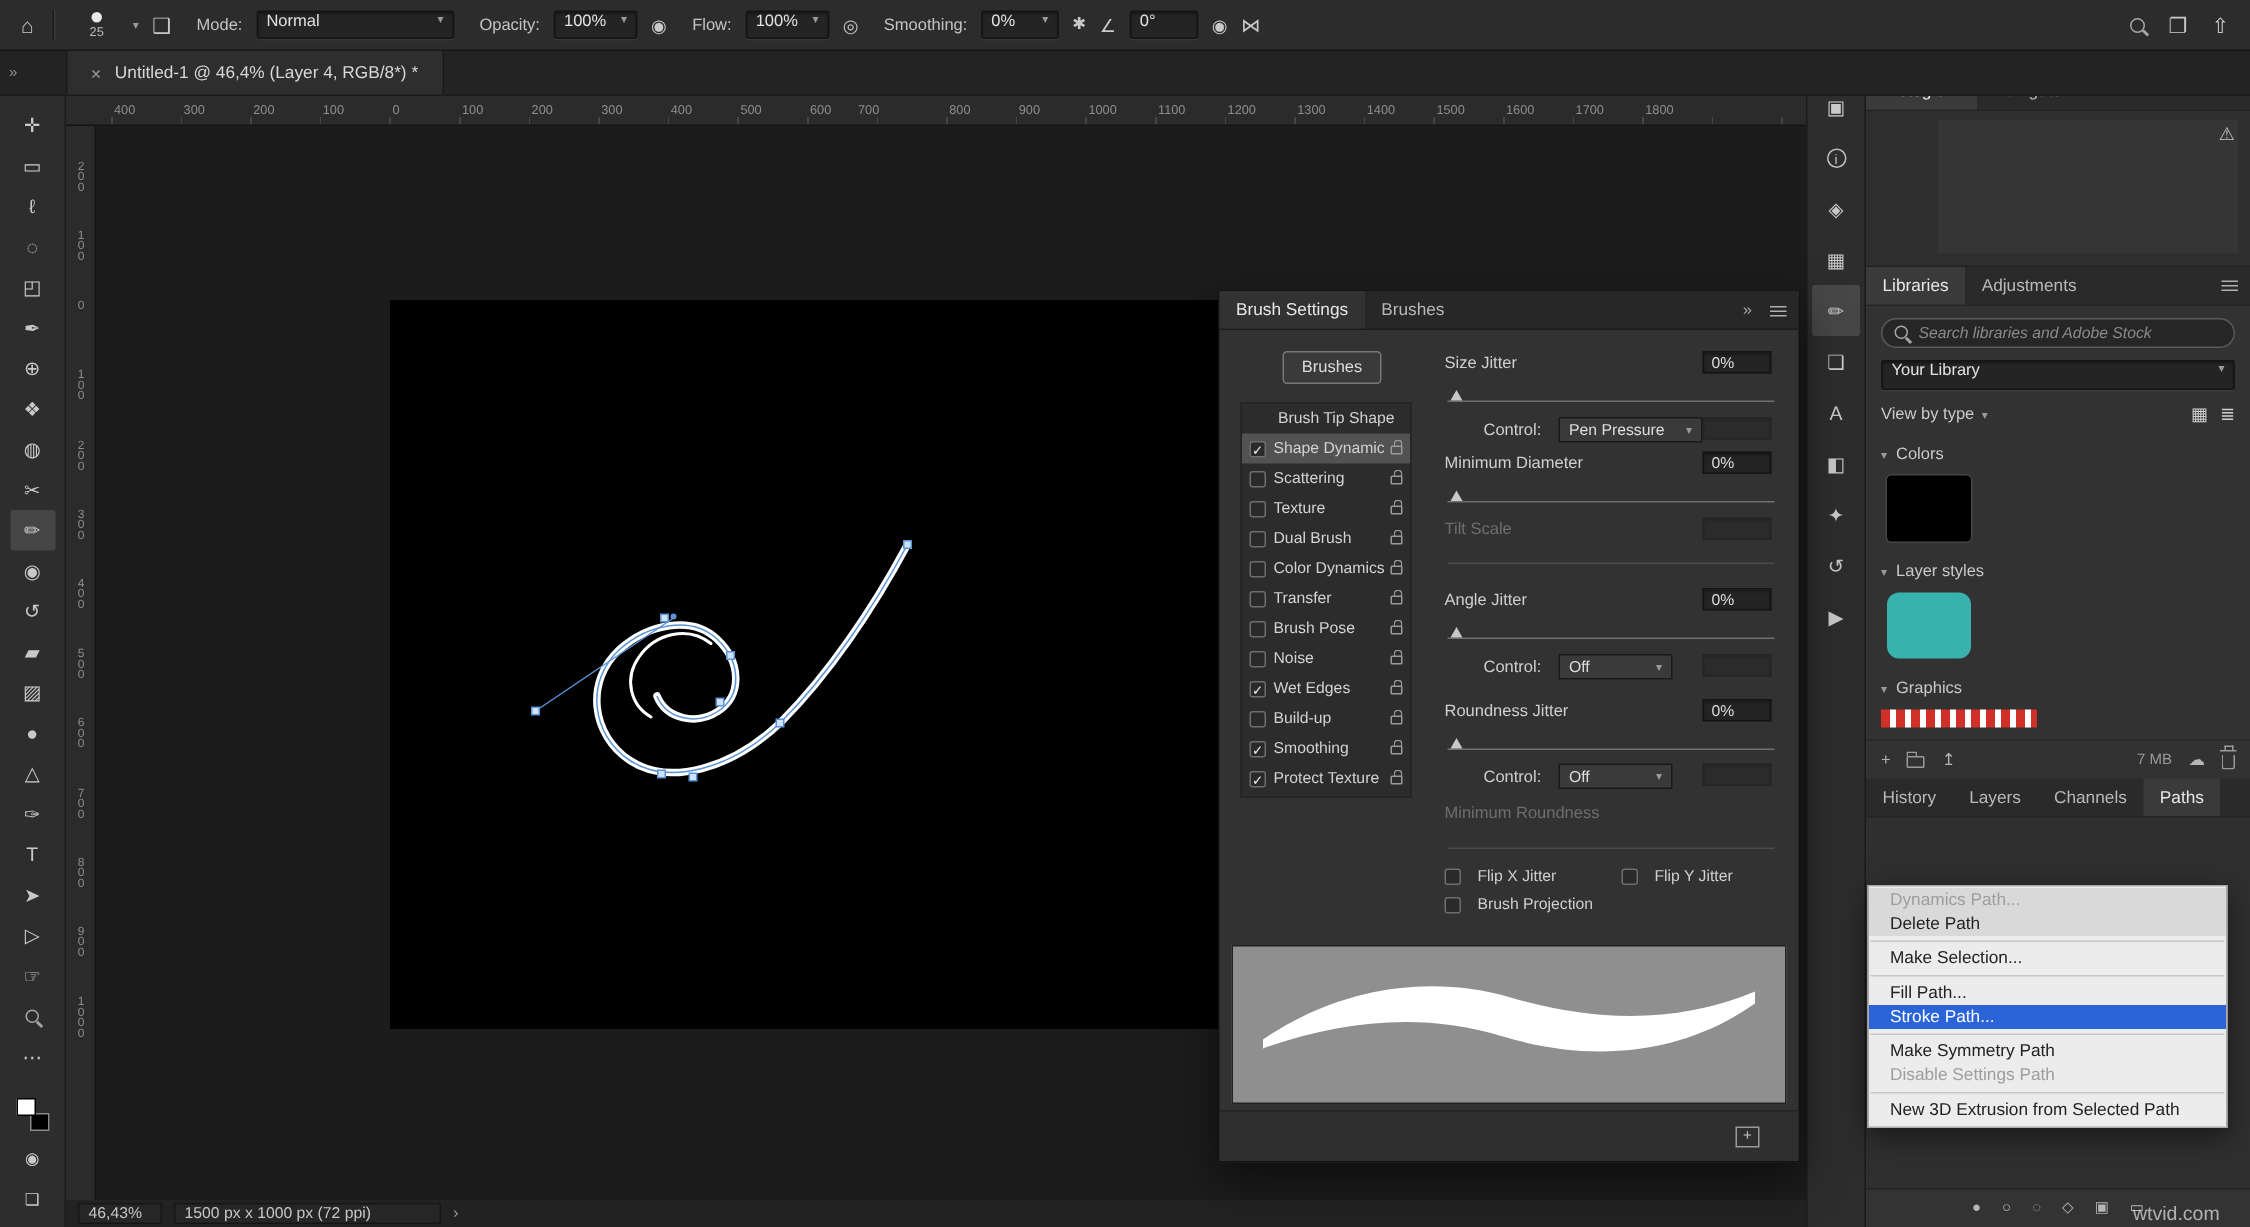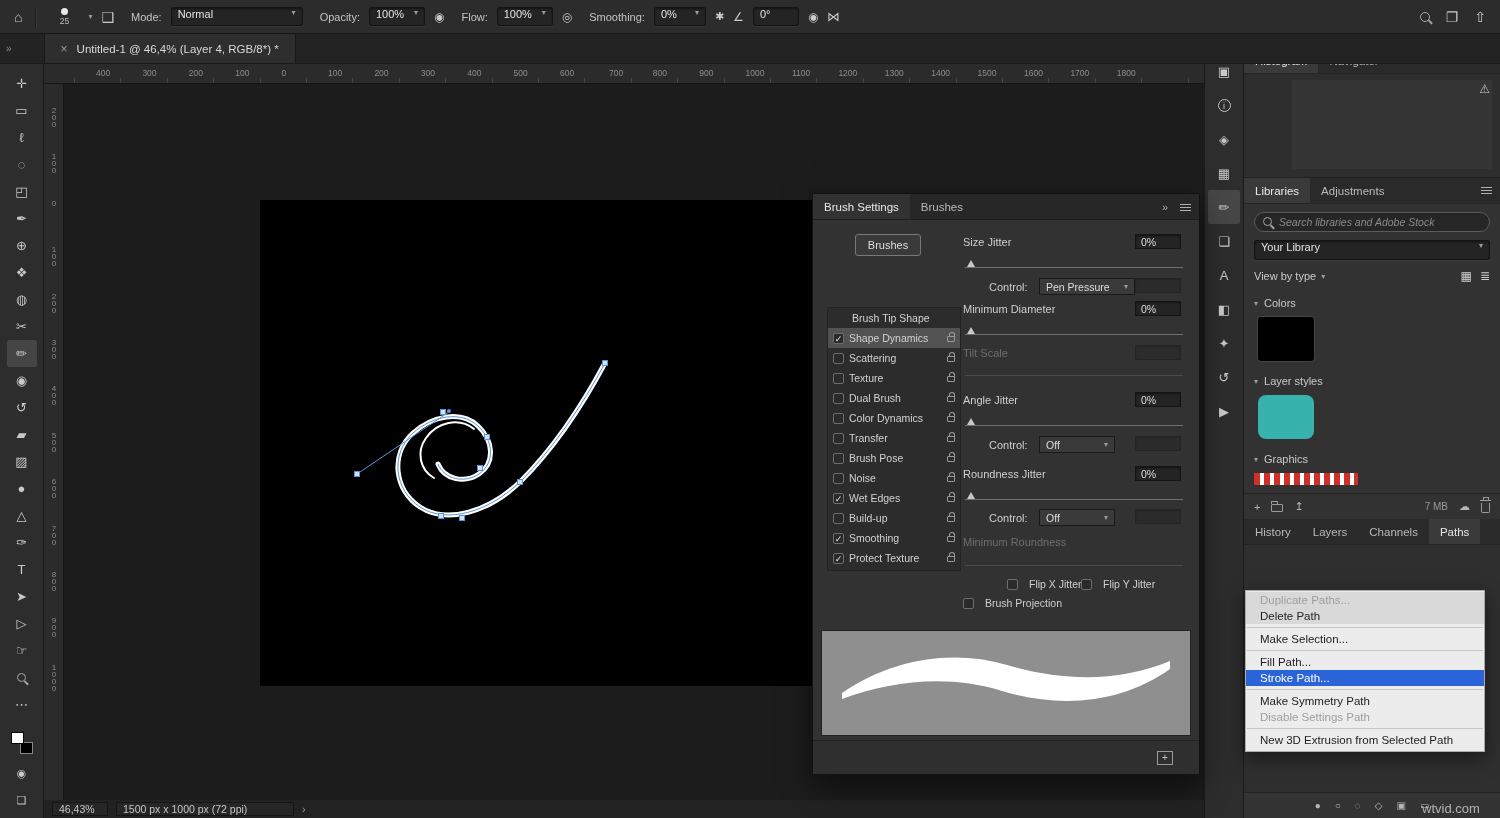--- a/index.html
+++ b/index.html
@@ -32,21 +32,21 @@
   .tool.selected{background:#454545;}
   .tglyph{font-size:13px;color:#c9c9c9;line-height:1;}
   .bottom-cluster{margin-top:auto;padding-bottom:4px;}
   .swatches{position:relative;width:24px;height:22px;margin:8px auto 6px;}
   .swatch-fg{position:absolute;left:1px;top:0;width:13px;height:12px;background:#fff;border:1px solid #000;z-index:2;}
   .swatch-bg{position:absolute;right:1px;bottom:0;width:13px;height:12px;background:#000;border:1px solid #888;}
 
   
   #hruler{position:absolute;left:44px;top:64px;width:1160px;height:20px;background:#2b2b2b;border-bottom:1px solid #151515;overflow:hidden;z-index:5;
     background-image:repeating-linear-gradient(90deg,#454545 0 1px,transparent 1px 46.4px);background-position:30px bottom;background-size:100% 5px;background-repeat:repeat-x;}
-  .hrnum{position:absolute;bottom:5px;font-size:8.5px;color:#8d8d8d;transform:translateX(2px);margin-left:20px;}
+  .hrnum{position:absolute;bottom:5px;font-size:8.5px;color:#8d8d8d;transform:translateX(2px);}
   #vruler{position:absolute;left:44px;top:84px;width:20px;height:716px;background:#2b2b2b;border-right:1px solid #151515;overflow:hidden;z-index:5;}
   .vrnum{position:absolute;left:4px;width:12px;font-size:8px;line-height:7px;color:#8d8d8d;white-space:pre;text-align:center;}
 
   
   #canvas-area{position:absolute;left:64px;top:84px;width:1140px;height:716px;background:#1c1c1c;z-index:1;}
   #canvas{position:absolute;left:196px;top:116px;width:696px;height:486px;background:#000;}
 
   
   #statusbar{position:absolute;left:44px;top:800px;width:1160px;height:18px;background:#222;display:flex;align-items:center;gap:8px;padding:0 8px;z-index:6;}
   .status-well{background:#262626;border:1px solid #161616;height:14px;display:flex;align-items:center;padding:0 6px;color:#c7c7c7;font-size:10.5px;}
@@ -96,21 +96,21 @@
   #workpath-thumb{width:28px;height:18px;background:#cfcfcf;border:1px solid #8a8a8a;}
   #paths-fill{flex:1;background:#2f2f2f;}
   #paths-footer{height:26px;background:#333;border-top:1px solid #222;display:flex;align-items:center;justify-content:center;gap:14px;flex:none;color:#b5b5b5;font-size:10px;}
 
   
   #brush-panel{position:absolute;left:812px;top:193px;width:388px;height:582px;background:#323232;border:1px solid #121212;box-shadow:0 10px 28px rgba(0,0,0,.55);z-index:40;}
   #bp-tabs{position:relative;display:flex;background:#272727;height:26px;border-bottom:1px solid #1c1c1c;}
   #bp-tabs .ptab.active{background:#323232;}
   #bp-head-icons{position:absolute;right:8px;top:0;height:26px;display:flex;align-items:center;gap:12px;color:#aaa;}
   #brushes-btn{position:absolute;left:42px;top:40px;width:66px;height:22px;border:1px solid #787878;border-radius:3px;color:#ddd;font-size:11px;display:flex;align-items:center;justify-content:center;background:#3a3a3a;}
-  #bs-list{position:absolute;left:14px;top:74px;width:134px;height:264px;background:#2c2c2c;border:1px solid #232323;margin-top:39px;}
+  #bs-list{position:absolute;left:14px;top:74px;width:114px;height:264px;background:#2c2c2c;border:1px solid #232323;}
   .bs-row{display:flex;align-items:center;height:20px;padding:0 5px;font-size:10.5px;color:#d2d2d2;}
   .bs-row.header{padding-left:24px;}
   .bs-row.selected{background:#525252;}
   .cb{flex:none;width:11px;height:11px;background:#2a2a2a;border:1px solid #6d6d6d;border-radius:2px;margin-right:5px;font-size:9px;line-height:10px;text-align:center;color:#ececec;}
   .bs-label{flex:1;overflow:hidden;white-space:nowrap;}
   .lock{flex:none;width:8px;height:6px;border:1px solid #999;border-radius:1px;position:relative;margin-left:4px;margin-top:2px;}
   .lock::before{content:'';position:absolute;left:1px;top:-5px;width:4px;height:4px;border:1px solid #999;border-bottom:none;border-radius:3px 3px 0 0;}
   .ctl-label{position:absolute;font-size:11px;color:#cfcfcf;white-space:nowrap;}
   .ctl-label.dim{color:#6e6e6e;}
   .val{position:absolute;width:46px;height:15px;background:#242424;border:1px solid #141414;box-shadow:inset 0 1px 2px rgba(0,0,0,.45);display:flex;align-items:center;padding:0 5px;color:#ddd;font-size:10.5px;}
@@ -291,21 +291,21 @@
       <span class="hrnum" style="left: 76.4px;">300</span>
       <span class="hrnum" style="left: 122.8px;">200</span>
       <span class="hrnum" style="left: 169.2px;">100</span>
       <span class="hrnum" style="left: 215.6px;">0</span>
       <span class="hrnum" style="left: 262px;">100</span>
       <span class="hrnum" style="left: 308.4px;">200</span>
       <span class="hrnum" style="left: 354.8px;">300</span>
       <span class="hrnum" style="left: 401.2px;">400</span>
       <span class="hrnum" style="left: 447.6px;">500</span>
       <span class="hrnum" style="left: 494px;">600</span>
-      <span class="hrnum" style="left: 543px;">700</span>
+      <span class="hrnum" style="left: 526px;">700</span>
       <span class="hrnum" style="left: 586.8px;">800</span>
       <span class="hrnum" style="left: 633.2px;">900</span>
       <span class="hrnum" style="left: 679.6px;">1000</span>
       <span class="hrnum" style="left: 726px;">1100</span>
       <span class="hrnum" style="left: 772.4px;">1200</span>
       <span class="hrnum" style="left: 818.8px;">1300</span>
       <span class="hrnum" style="left: 865.2px;">1400</span>
       <span class="hrnum" style="left: 911.6px;">1500</span>
       <span class="hrnum" style="left: 958px;">1600</span>
       <span class="hrnum" style="left: 1004.4px;">1700</span>
@@ -621,21 +621,21 @@
     <span class="ctl-label" style="left:176px;top:318px;">Control:</span>
     <div class="dd" style="left:226px;top:315px;width:76px;">
       <span>Off</span>
       <span class="caret">▾</span>
     </div>
     <div class="val empty dimwell" style="left:322px;top:315px;"></div>
 
     <span class="ctl-label dim" style="left:150px;top:342px;">Minimum Roundness</span>
     <div class="slider dim" style="top:362px;"></div>
 
-    <div class="ctl-check" style="left:150px;top:384px;margin-left:44px;">
+    <div class="ctl-check" style="left:150px;top:384px;">
       <span class="cb"></span>
       <span>Flip X Jitter</span>
     </div>
     <div class="ctl-check" style="left:268px;top:384px;">
       <span class="cb"></span>
       <span>Flip Y Jitter</span>
     </div>
     <div class="ctl-check" style="left:150px;top:403px;">
       <span class="cb"></span>
       <span>Brush Projection</span>
@@ -645,21 +645,21 @@
       <svg width="368" height="104" viewBox="0 0 368 104">
         <path d="M20,62 C70,28 130,18 185,34 C240,50 295,52 348,30 L348,38 C300,72 240,78 180,60 C125,43 70,50 20,68 Z" fill="#ffffff"></path>
       </svg>
     </div>
     <div id="bp-footer">
       <span id="new-brush-btn">+</span>
     </div>
   </div>
 
   <div id="context-menu">
-      <div class="menu-item top-group disabled">Duplicate Paths...</div>
+      <div class="menu-item top-group disabled">Dynamics Path...</div>
       <div class="menu-item top-group">Delete Path</div>
       <div class="menu-sep"></div>
       <div class="menu-item">Make Selection...</div>
       <div class="menu-sep"></div>
       <div class="menu-item">Fill Path...</div>
       <div class="menu-item highlighted">Stroke Path...</div>
       <div class="menu-sep"></div>
       <div class="menu-item">Make Symmetry Path</div>
       <div class="menu-item disabled">Disable Settings Path</div>
       <div class="menu-sep"></div>

